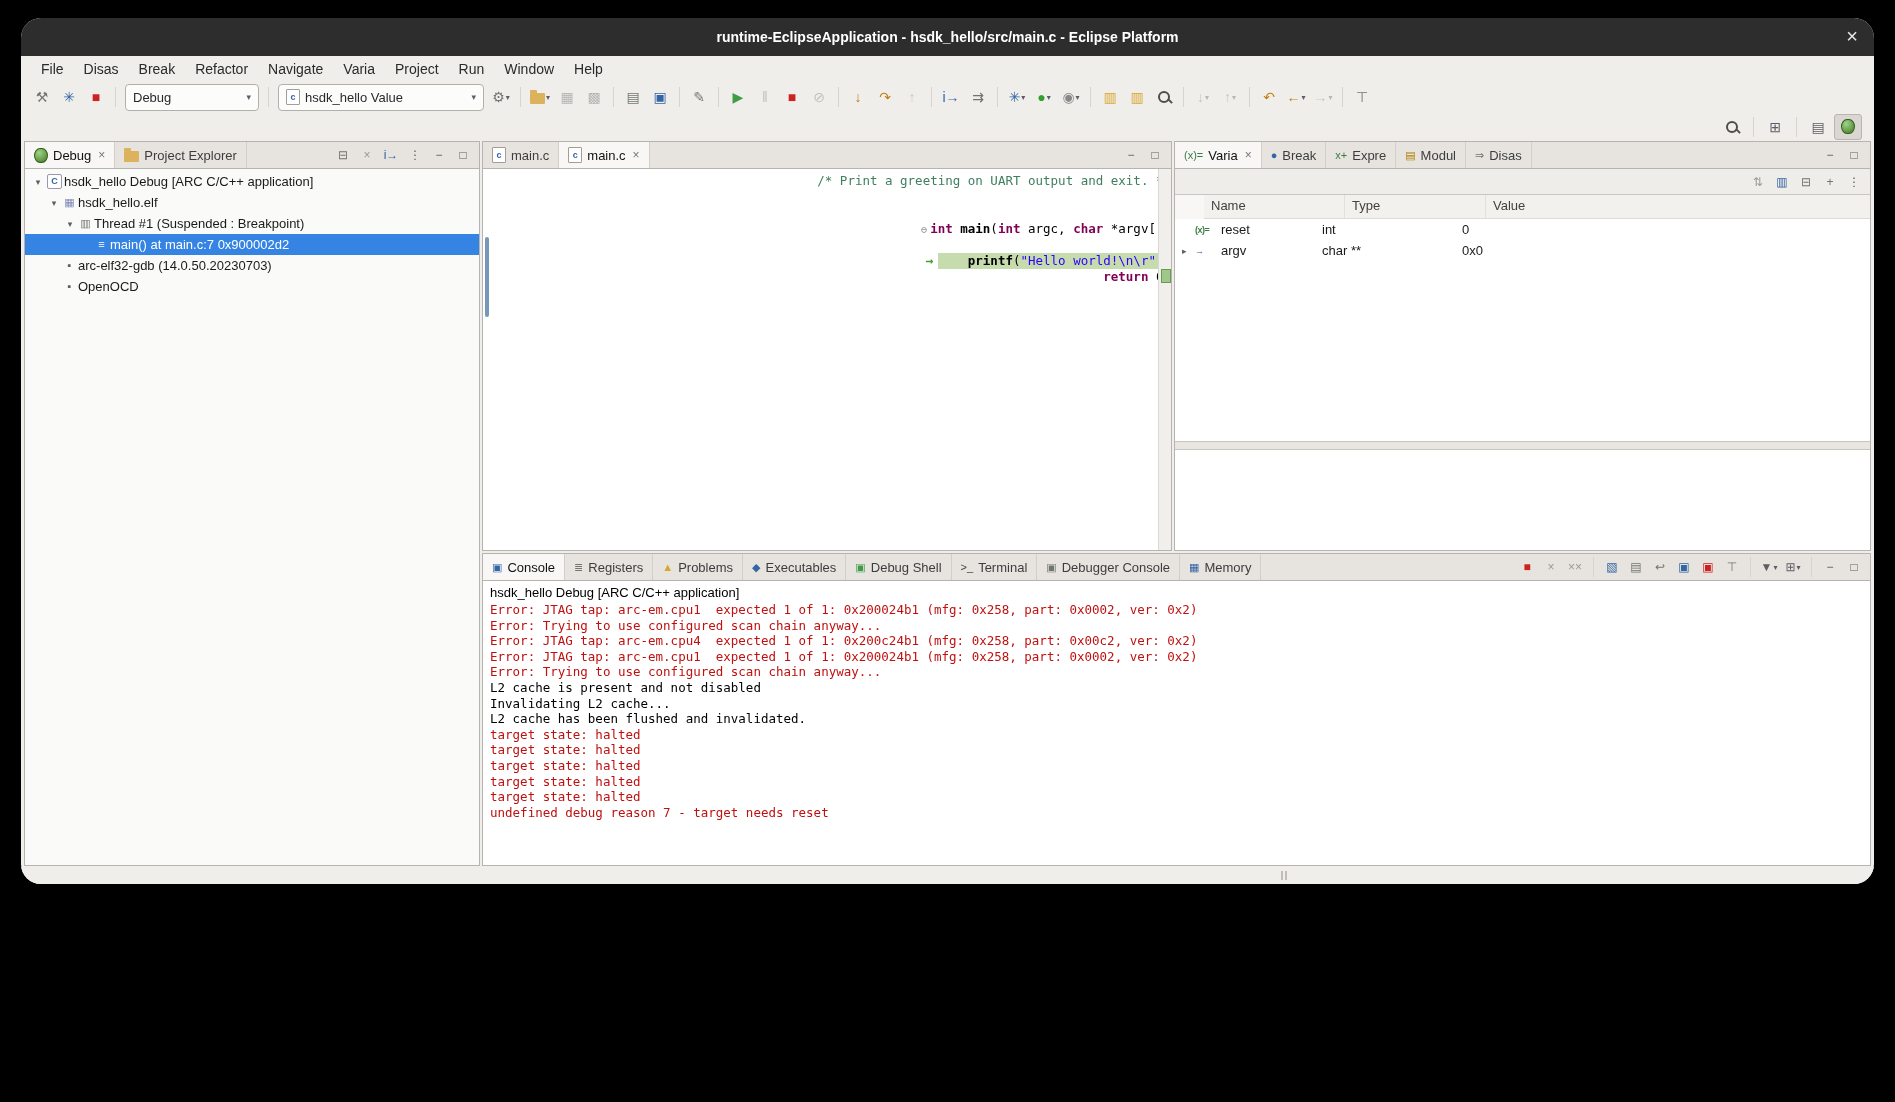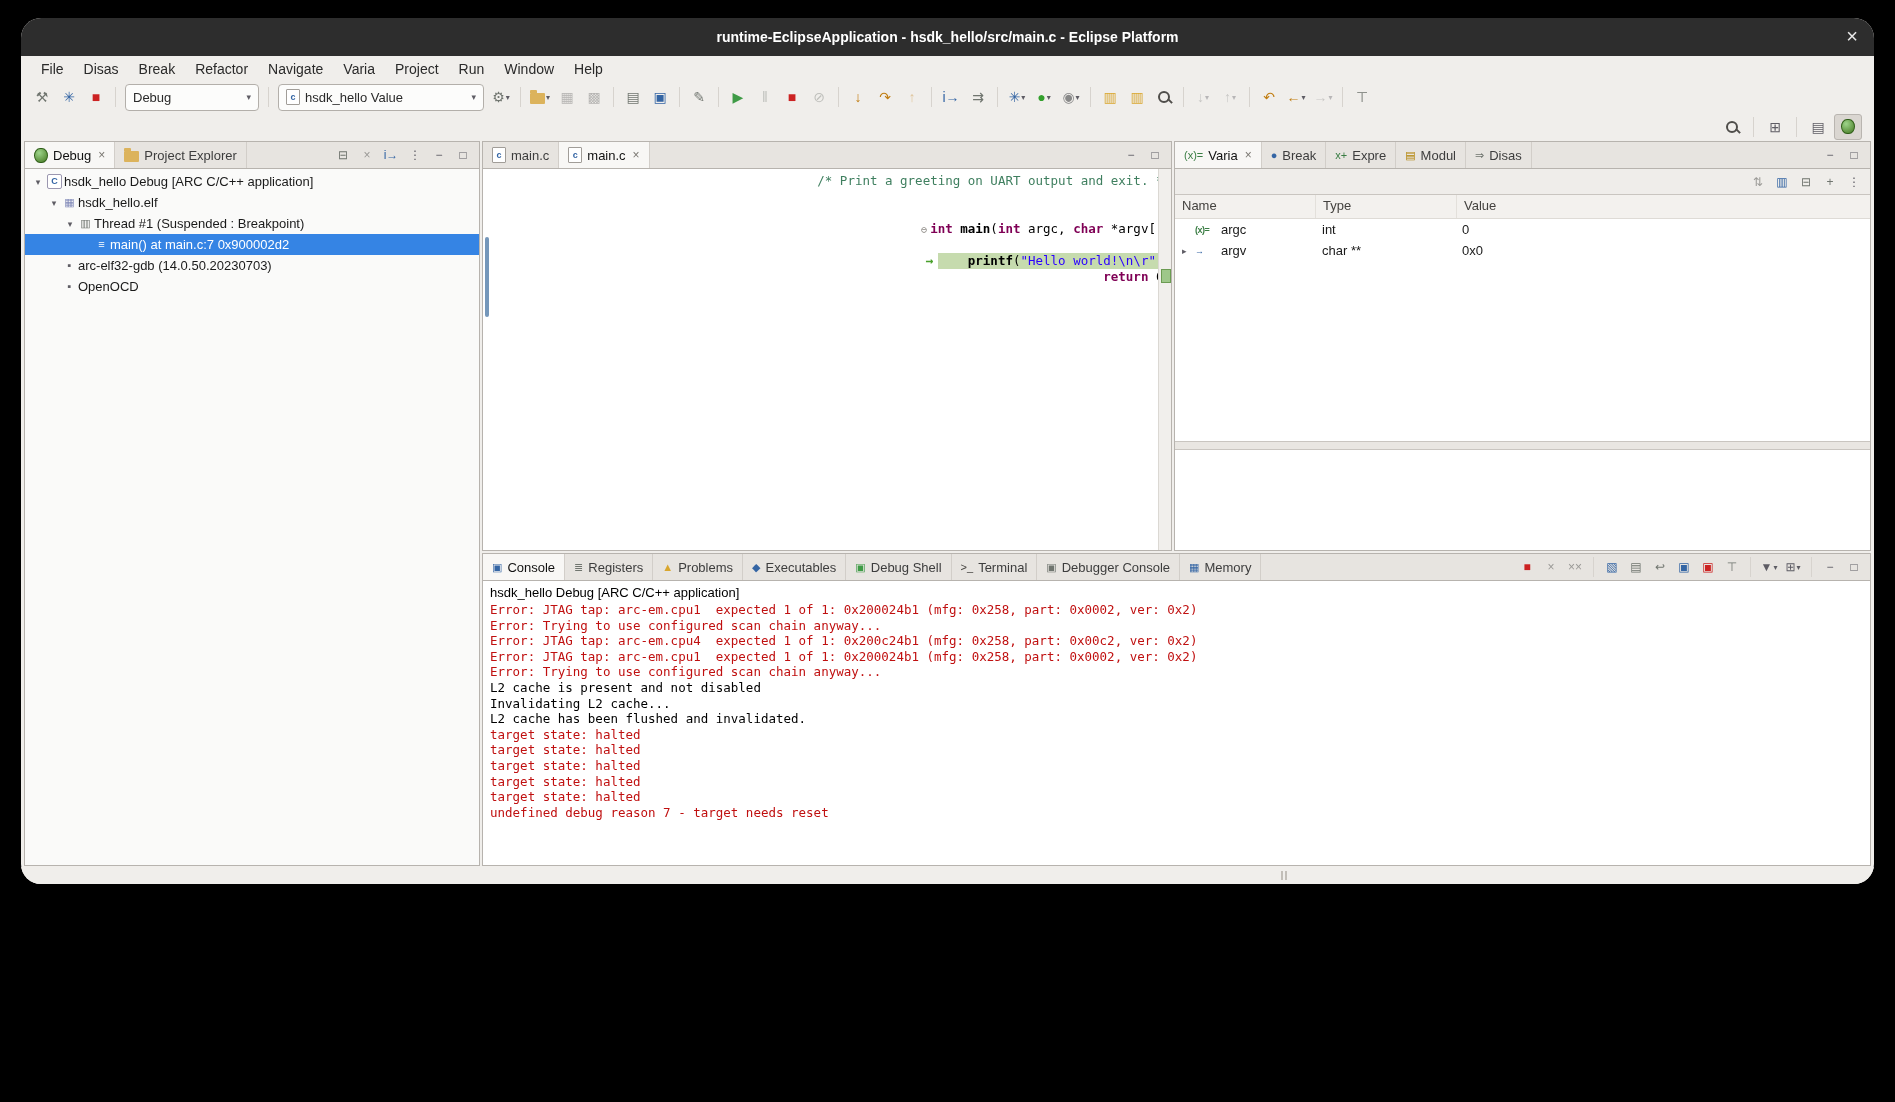--- a/index.html
+++ b/index.html
@@ -93,21 +93,21 @@
   .tok-function{color:#000;font-weight:bold;}
   .tok-plain{color:#000;}
   .range-bar{position:absolute;left:2px;width:4px;background:#7597ba;border-radius:2px;}
   .ov-ruler{position:absolute;right:0;top:0;bottom:0;width:12px;background:#f1efec;
             border-left:1px solid #dbd8d3;}
   .ov-mark{position:absolute;left:2px;width:8px;height:12px;background:#9ec78a;border:1px solid #6b9b52;}
   
   .vars-toolbar{height:25px;background:#efedea;border-bottom:1px solid #c9c5c0;display:flex;
                 justify-content:flex-end;align-items:center;flex:none;}
   .vars-header{display:flex;height:23px;background:#f3f1ee;border-bottom:1px solid #dedbd6;
-               font-size:13px;color:#44423f;flex:none;}
+               font-size:13px;color:#44423f;flex:none;margin-left:29px;}
   .vcell{padding:3px 7px;white-space:nowrap;overflow:hidden;}
   .col-name{width:126px;flex:none;border-right:1px solid #e3e0db;}
   .col-type{width:126px;flex:none;border-right:1px solid #e3e0db;}
   .col-value{flex:1;border-right:none;}
   .vars-rows{flex:1;background:#fff;min-height:0;}
   .vars-row{display:flex;height:21px;font-size:13px;background:#fff;align-items:center;}
   .vars-row .vcell{border-right:none;padding-top:0;padding-bottom:0;display:flex;align-items:center;}
   .vexp{width:13px;font-size:9px;color:#5e5c64;flex:none;}
   .vico{width:26px;font-size:9px;font-weight:bold;letter-spacing:-.5px;flex:none;}
   .vars-sash{height:7px;background:#e9e6e2;border-top:1px solid #c9c5c0;border-bottom:1px solid #c9c5c0;flex:none;}
@@ -488,21 +488,21 @@
           <div class="vars-header">
             <span class="vcell col-name">Name</span>
             <span class="vcell col-type">Type</span>
             <span class="vcell col-value">Value</span>
           </div>
           <div class="vars-rows">
               <div class="vars-row">
                 <span class="vcell col-name">
                   <span class="vexp"></span>
                   <span class="vico" style="color: rgb(58, 125, 68);">(x)=</span>
-                  <span>argc</span>
+                  <span>reset</span>
                 </span>
                 <span class="vcell col-type">int</span>
                 <span class="vcell col-value">0</span>
               </div>
               <div class="vars-row">
                 <span class="vcell col-name">
                   <span class="vexp">▸</span>
                   <span class="vico" style="color: rgb(52, 101, 164);">→</span>
                   <span>argv</span>
                 </span>

